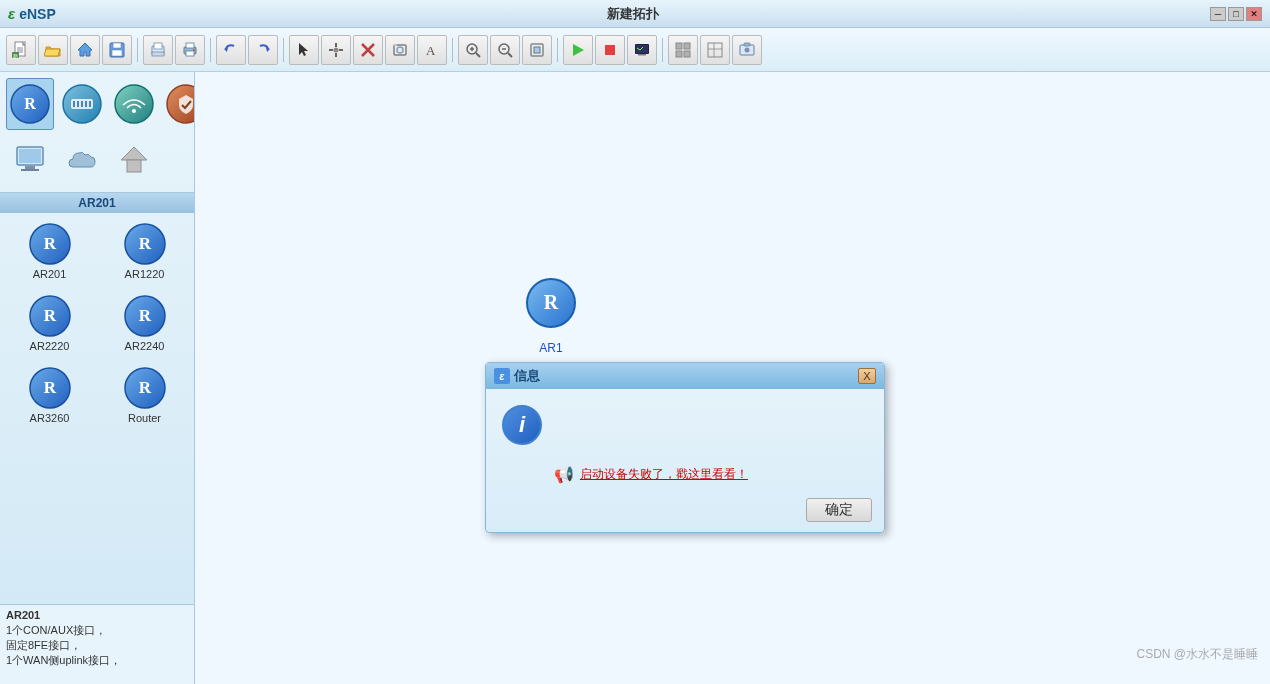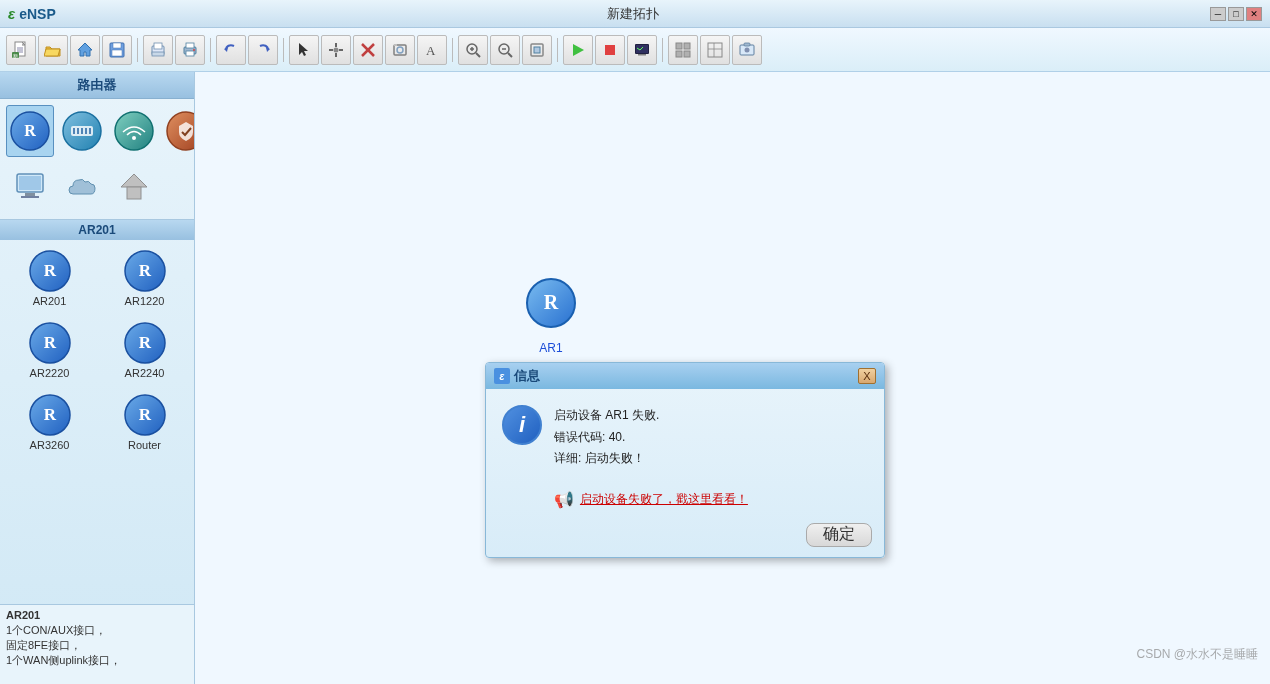--- a/index.html
+++ b/index.html
@@ -147,43 +147,43 @@
     }
     .dialog-text { font-size: 12px; color: #222; line-height: 1.8; }
     .dialog-link { color: #cc0000; text-decoration: underline; cursor: pointer; }
     #dialog-link-row { display: flex; align-items: center; gap: 6px; padding: 4px 16px 8px 68px; }
     .megaphone-icon { font-size: 16px; }
     #dialog-footer { display: flex; justify-content: flex-end; padding: 6px 12px 10px; }
     #confirm-btn {
       width: 66px; height: 24px;
       background: linear-gradient(to bottom, #f0f0f0, #d8d8d8);
       border: 1px solid #aaa;
-      border-radius: 8px;
-      cursor: pointer; font-size: 16px; color: #333;
+      border-radius: 3px;
+      cursor: pointer; font-size: 14px; color: #333;
       display: flex; align-items: center; justify-content: center;
     }
 
     
     #watermark {
       position: absolute; bottom: 21px; right: 12px;
       font-size: 12px; color: #888; opacity: 0.7;
     }
 
     
     .router-svg { width: 42px; height: 42px; }
   </style>
 </head>
 <body>
 
 <div id="titlebar">
   <div class="logo">
     <span style="color:#2a8a2a; font-style:italic; font-weight:bold; font-size:15px;">ε</span>
     <span>eNSP</span>
   </div>
-  <div style="font-size:13px; color:#333;">新建拓扑</div>
+  <div style="font-size:13px; color:#333;font-weight:bold;">新建拓扑</div>
   <div class="win-controls">
     <div class="win-btn">─</div>
     <div class="win-btn">□</div>
     <div class="win-btn" style="background:#e08080;">✕</div>
   </div>
 </div>
 
 <div id="toolbar">
 
   <div class="tb-btn" title="新建">
@@ -338,21 +338,20 @@
         <rect x="6" y="2" width="6" height="3" fill="#a0b8d0" stroke="#6080a0" stroke-width="0.8" rx="1"></rect>
         <circle cx="9" cy="9" r="2.5" fill="#8090b0"></circle>
       </svg>
   </div>
 </div>
 
 <div id="main">
 
   <div id="leftpanel">
 
-    <div id="category-header">路由器</div>
 
     <div id="device-icons">
 
       <div class="dev-icon-btn selected">
         <svg class="router-svg" viewBox="0 0 42 42">
           <defs>
               <linearGradient id="rg1" x1="0%" y1="0%" x2="100%" y2="100%">
                 <stop offset="0%" style="stop-color:#6aaae8"></stop>
                 <stop offset="100%" style="stop-color:#2060c0"></stop>
               </linearGradient>
@@ -558,25 +557,20 @@
           </svg>
           <span>信息</span>
         </div>
         <div id="dialog-close-btn">X</div>
       </div>
 
       <div id="dialog-body">
         <div class="info-icon-circle">
           <span>i</span>
         </div>
-        <div class="dialog-text">
-          <div>启动设备 AR1 失败.</div>
-          <div>错误代码: 40.</div>
-          <div>详细: 启动失败！</div>
-        </div>
       </div>
 
       <div id="dialog-link-row">
         <span class="megaphone-icon">📢</span>
         <a class="dialog-link" href="#">启动设备失败了，戳这里看看！</a>
       </div>
 
       <div id="dialog-footer">
         <div id="confirm-btn">确定</div>
       </div>

